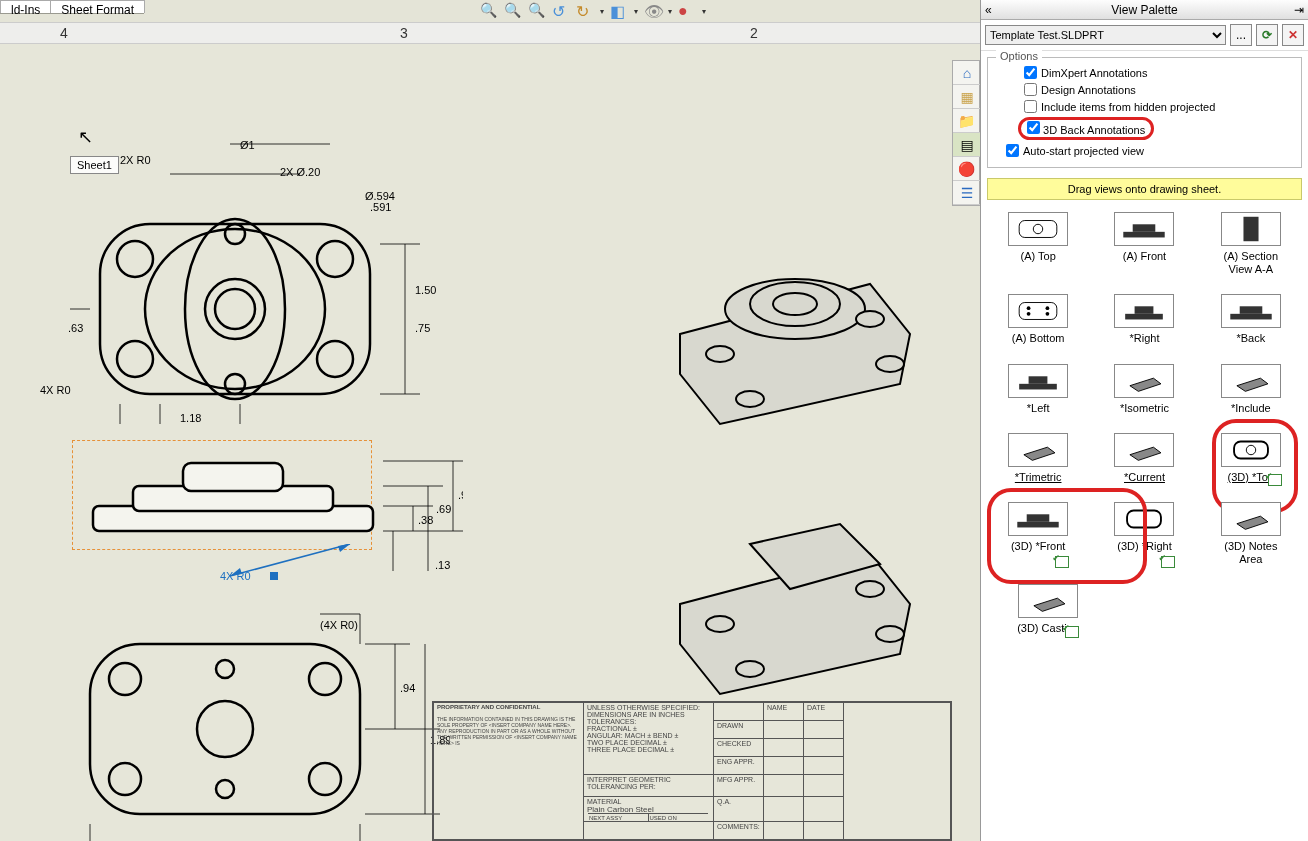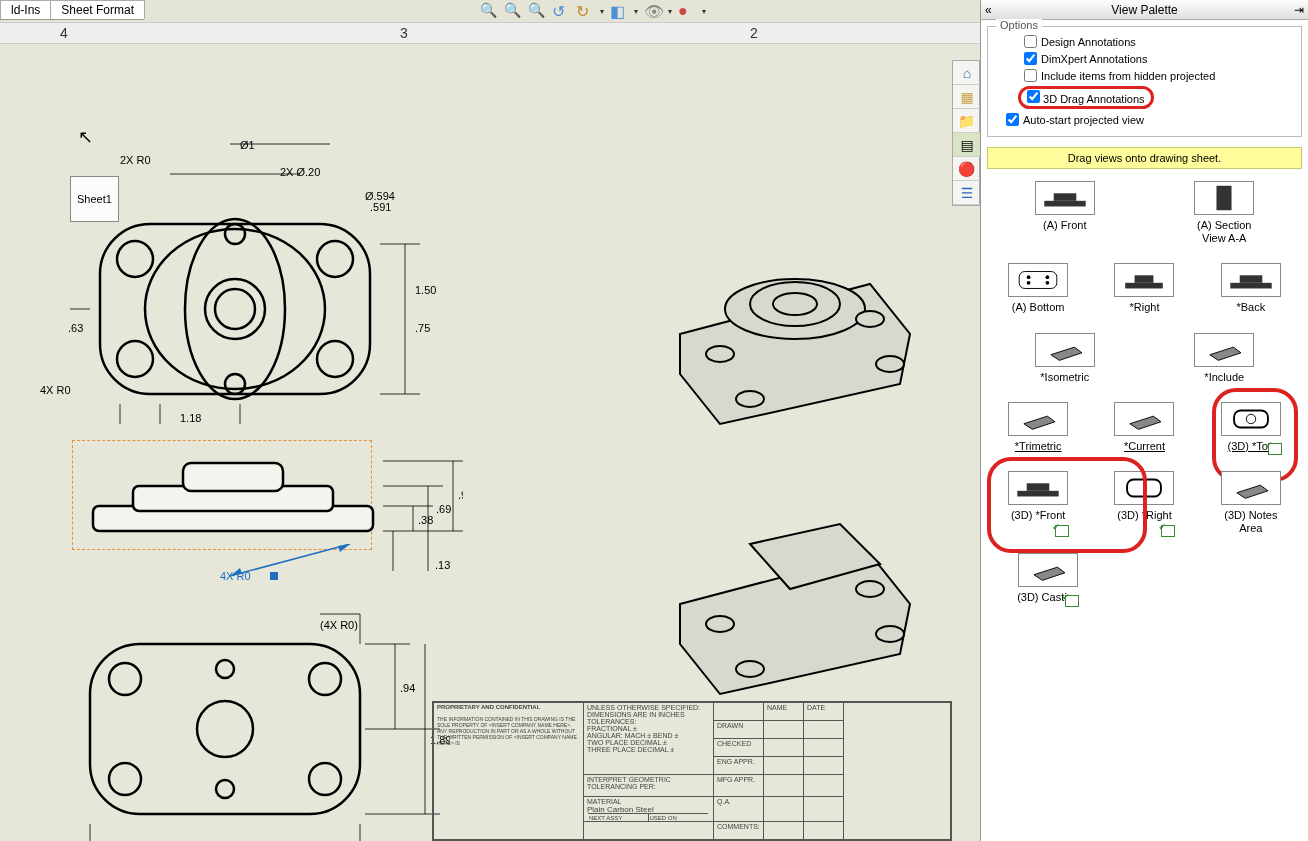--- a/index.html
+++ b/index.html
@@ -1,34 +1,34 @@
 <!DOCTYPE html>
 <html><head>
 <meta charset="utf-8">
 <style>
 * { box-sizing: border-box; margin: 0; padding: 0; font-family: "Segoe UI", Tahoma, sans-serif; }
 body { width: 1308px; height: 841px; background: #e4e4d7; overflow: hidden; position: relative; }
 
 
-.tab-bar { position: absolute; top: 0; left: 0; height: 20px; display: flex; background: #f5f5f4; border-bottom: 1px solid #9a9a90; }
+.tab-bar { position: absolute; top: 0; left: 0; height: 14px; display: flex; background: #f5f5f4; border-bottom: 1px solid #9a9a90; }
 .tab { padding: 2px 10px; font-size: 12px; border: 1px solid #aaa; border-bottom: none; background: #fff; margin-right: -1px; }
 
 
 .toolbar { position: absolute; top: 2px; left: 480px; display: flex; gap: 6px; align-items: center; }
 .toolbar-icon { width: 18px; height: 18px; display: inline-block; }
 .zoom-mag { color: #4a90d9; font-size: 14px; }
 .dropdown-arrow { font-size: 8px; color: #333; }
 
 
 .ruler-bar { position: absolute; top: 22px; left: 0; width: 980px; height: 22px; background: #eeeeec; border-top: 1px solid #ccc; border-bottom: 1px solid #ccc; }
 .ruler-num { position: absolute; top: 2px; font-size: 14px; color: #333; }
 
 
 .canvas { position: absolute; top: 44px; left: 0; width: 980px; height: 797px; background: #e6e6d9; }
-.tooltip { position: absolute; top: 112px; left: 70px; background: #fcfcfa; border: 1px solid #888; padding: 16px 6px; font-size: 11px; margin-top: 20px; }
+.tooltip { position: absolute; top: 112px; left: 70px; background: #fcfcfa; border: 1px solid #888; padding: 2px 6px; font-size: 11px; }
 .cursor { position:absolute; top:82px; left:78px; font-size:18px; color:#000;}
 
 
 .dwg { position: absolute; background: transparent; }
 .dim-text { font-size: 11px; font-family: Arial; fill: #000; }
 .selected-box { border: 1px dashed #e69138; }
 .blue-dim { fill: #1e70c0; font-size:11px; }
 
 
 .tblock { position: absolute; bottom: 0; right: 28px; width: 520px; height: 140px; border: 1px solid #555; font-size: 7px; color: #444; }
@@ -308,52 +308,69 @@
   <div class="side-icon" style="color:#2a6ac0;">☰</div>
 </div>
 
 <div class="right-panel">
   <div class="panel-header">
     <span class="panel-collapse">«</span>
     <span class="panel-header-title">View Palette</span>
     <span class="panel-pin">⇥</span>
   </div>
 
+  <div class="file-row">
+    <select class="file-select">
+      <option>Template Test.SLDPRT</option>
+    </select>
+    <div class="sq-btn">...</div>
+    <div class="sq-btn refresh-btn">⟳</div>
+    <div class="sq-btn close-btn">✕</div>
+  </div>
 
   <div class="options-box">
     <span class="options-title">Options</span>
-    <div class="opt-row" style="padding-left:28px;">
-        <input type="checkbox" style=""> 
-        <span>Design Annotations</span>
-      </div>
     <div class="opt-row" style="padding-left:28px;">
         <input type="checkbox" checked="" style=""> 
         <span>DimXpert Annotations</span>
       </div>
     <div class="opt-row" style="padding-left:28px;">
         <input type="checkbox" style=""> 
+        <span>Design Annotations</span>
+      </div>
+    <div class="opt-row" style="padding-left:28px;">
+        <input type="checkbox" style=""> 
         <span>Include items from hidden projected</span>
       </div>
     <div class="opt-row" style="padding-left:28px;">
-        <span class="red-ring"><input type="checkbox" checked="" style=""> <span>3D Drag Annotations</span></span>
+        <span class="red-ring"><input type="checkbox" checked="" style=""> <span>3D Back Annotations</span></span>
       </div>
     <div class="opt-row">
         <input type="checkbox" checked="" style=""> 
         <span>Auto-start projected view</span>
       </div>
   </div>
 
   <div class="drag-hint">Drag views onto drawing sheet.</div>
 
   <div class="view-grid">
 
     <div class="view-row">
       <div class="view-cell">
           <div class="thumb">
             <svg viewBox="0 0 60 34">
+              <rect x="10" y="8" width="40" height="18" rx="6" fill="none" stroke="#000"></rect>
+              <circle cx="30" cy="17" r="5" fill="none" stroke="#000"></circle>
+            </svg>
+          </div>
+          <span class="view-label">(A) Top</span>
+        </div>
+      <div class="view-cell">
+          <div class="thumb">
+            <svg viewBox="0 0 60 34">
               <rect x="8" y="20" width="44" height="6" fill="#333"></rect>
               <rect x="18" y="12" width="24" height="8" fill="#333"></rect>
             </svg>
           </div>
           <span class="view-label">(A) Front</span>
         </div>
       <div class="view-cell">
           <div class="thumb">
             <svg viewBox="0 0 60 34">
               <rect x="22" y="4" width="16" height="26" fill="#333"></rect>
@@ -394,20 +411,29 @@
             </svg>
           </div>
           <span class="view-label">*Back</span>
         </div>
     </div>
 
     <div class="view-row">
       <div class="view-cell">
           <div class="thumb">
             <svg viewBox="0 0 60 34">
+              <rect x="10" y="20" width="40" height="6" fill="#333"></rect>
+              <rect x="20" y="12" width="20" height="8" fill="#333"></rect>
+            </svg>
+          </div>
+          <span class="view-label">*Left</span>
+        </div>
+      <div class="view-cell">
+          <div class="thumb">
+            <svg viewBox="0 0 60 34">
               <polygon points="15,22 40,14 48,20 24,28" fill="#888" stroke="#000"></polygon>
             </svg>
           </div>
           <span class="view-label">*Isometric</span>
         </div>
       <div class="view-cell">
           <div class="thumb">
             <svg viewBox="0 0 60 34">
               <polygon points="15,22 40,14 48,20 24,28" fill="#888" stroke="#000"></polygon>
             </svg>

